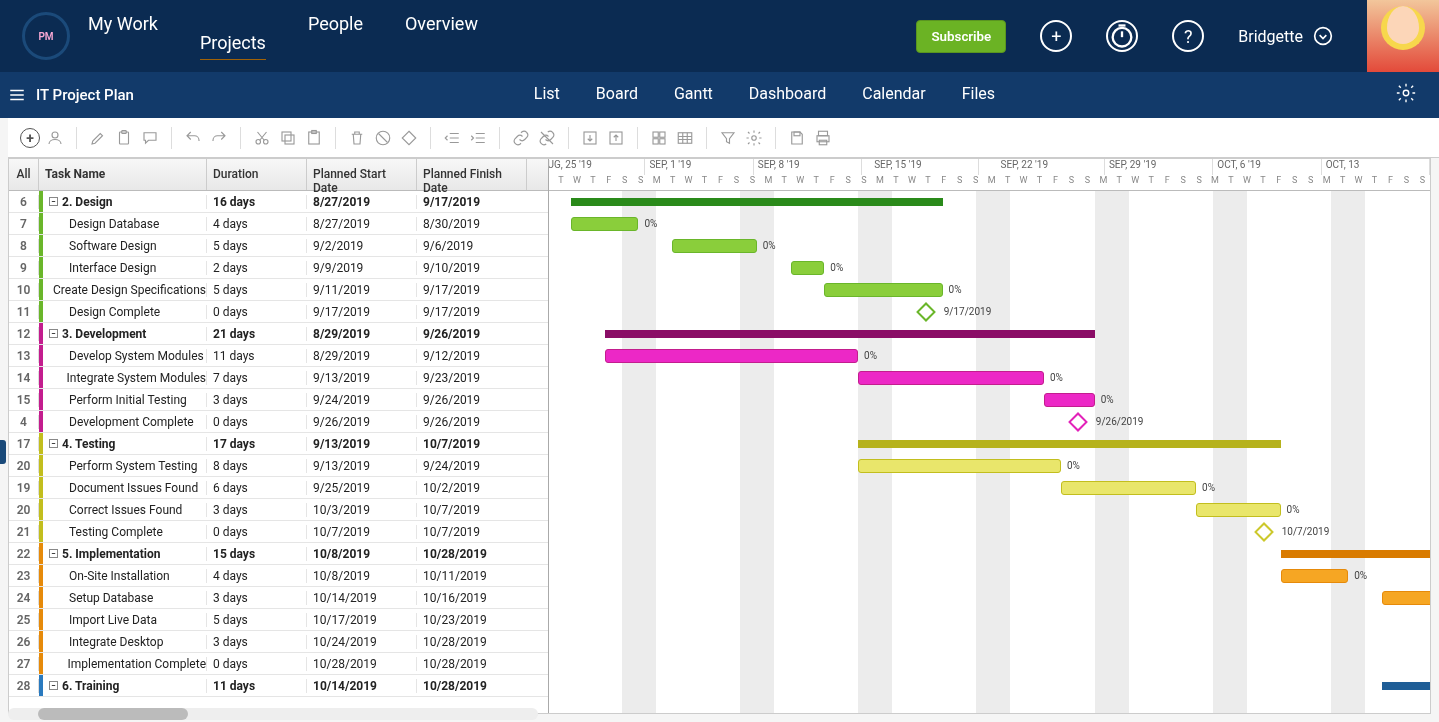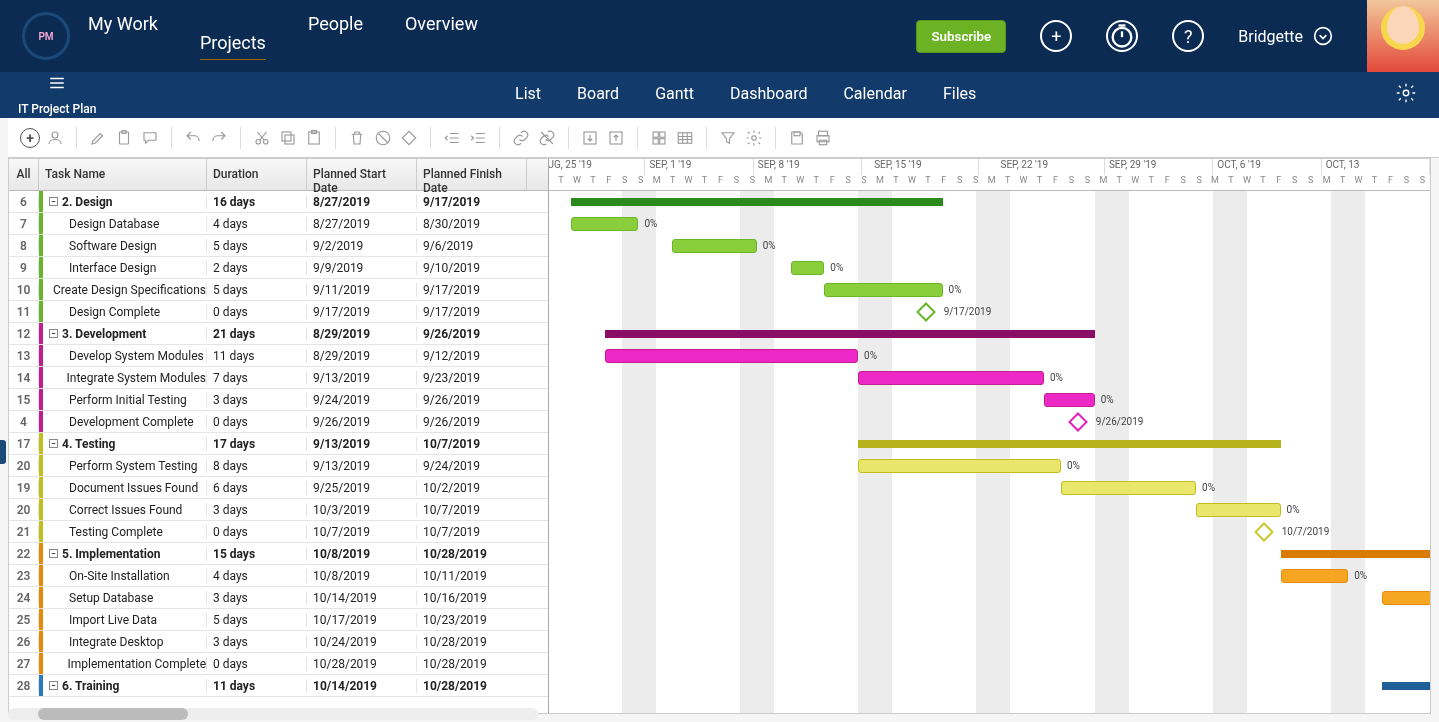--- a/index.html
+++ b/index.html
@@ -11,38 +11,38 @@
 .mainnav-item { cursor:pointer; padding-bottom:6px; }
 .mainnav-item.active { border-bottom: 1px solid #a16207; padding-bottom:6px; margin-top:19px;}
 .top-right { margin-left:auto; display:flex; align-items:center; gap:34px; padding-right:0; }
 .subscribe { background:#6bb324; border:1px solid #5a9520; border-radius:4px; padding:8px 14px; font-weight:600; cursor:pointer; color:#fff; }
 .circle-btn { width:32px;height:32px;border:2px solid #fff;border-radius:50%;display:flex;align-items:center;justify-content:center;cursor:pointer;font-size:18px;}
 .user-box{display:flex;align-items:center;gap:10px;font-size:16px;}
 .avatar{width:72px;height:72px;background:linear-gradient(#f2c69b,#e34a3a);display:flex;align-items:flex-start;justify-content:center;}
 .avatar-inner{width:44px;height:44px;border-radius:50%;background:#fcd6b8;margin-top:6px;border:6px solid #f7d74c;border-top:none;}
 
 .subnav { height: 46px; background:#123a6a; color:#fff; display:flex; align-items:center; }
-.subnav-left{display:flex;align-items:center;gap:10px;padding-left:18px;font-size:12px;font-weight:500;flex-direction:column;}
+.subnav-left{display:flex;align-items:center;gap:10px;padding-left:8px;font-size:15px;font-weight:500;}
 .subnav-views{margin:0 auto;display:flex;gap:36px;font-size:16px;}
 .subnav-view{cursor:pointer;padding:28px 0;}
 .subnav-view.active{border-bottom:3px solid #ffffff;text-align:center;}
 .subnav-right{padding-right:22px;}
 
 .toolbar{height:40px;background:#fff;border-bottom:1px solid #ccc;display:flex;align-items:center;padding:0 12px;gap:4px;margin-left:8px;}
 .tb-sep{width:1px;height:22px;background:#ddd;margin:0 6px;}
 .tb-icon{width:22px;height:22px;display:flex;align-items:center;justify-content:center;color:#888;cursor:pointer;}
 .tb-icon svg{width:18px;height:18px;stroke:#999;fill:none;stroke-width:1.5;}
 .tb-icon.circplus{border:1.5px solid #555;border-radius:50%;width:20px;height:20px;color:#555;font-size:14px;font-weight:bold;}
 
 .content{position:absolute;left:8px;top:158px;right:8px;bottom:8px;display:flex;background:#fff;border:1px solid #ccc;}
 .grid{width:540px;border-right:1px solid #aaa;display:flex;flex-direction:column;overflow:hidden;}
 .grid-head{display:flex;height:32px;background:linear-gradient(#f7f7f7,#e8e8e8);border-bottom:1px solid #bbb;font-size:12px;color:#333;}
 .gh-cell{border-right:1px solid #ccc;padding:8px 6px;font-weight:500;}
 .gh-all{width:30px;text-align:center;}
-.gh-name{width:168px;}
+.gh-name{width:168px;font-weight:bold;}
 .gh-dur{width:100px;}
 .gh-ps{width:110px;}
 .gh-pf{width:110px;}
 .grid-body{flex:1;overflow:hidden;}
 .grow{display:flex;height:22px;border-bottom:1px solid #e5e5e5;font-size:12px;color:#222;align-items:center;}
 .grow.parent{font-weight:700;}
 .gc-num{width:30px;text-align:center;color:#666;border-right:1px solid #ddd;font-weight:600;}
 .gc-stripe{width:4px;height:100%;}
 .gc-name{width:164px;padding-left:6px;border-right:1px solid #e5e5e5;white-space:nowrap;overflow:hidden;display:flex;align-items:center;gap:4px;}
 .gc-name .indent{display:inline-block;}

